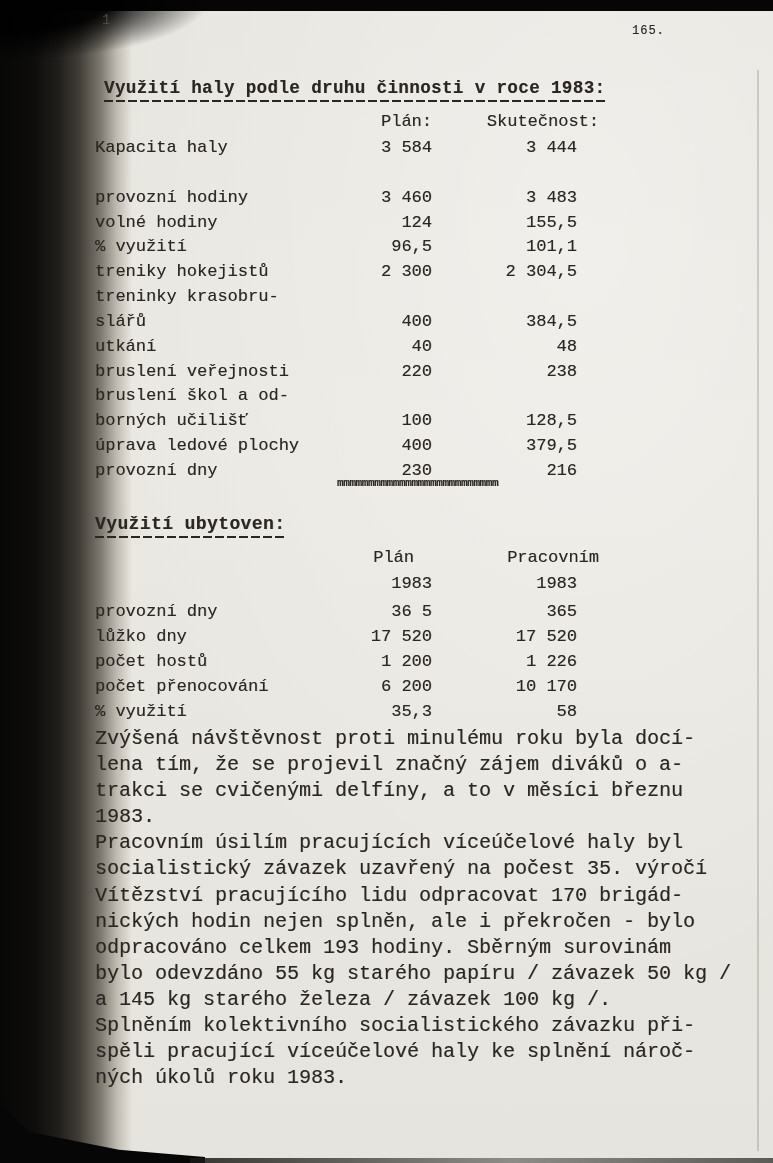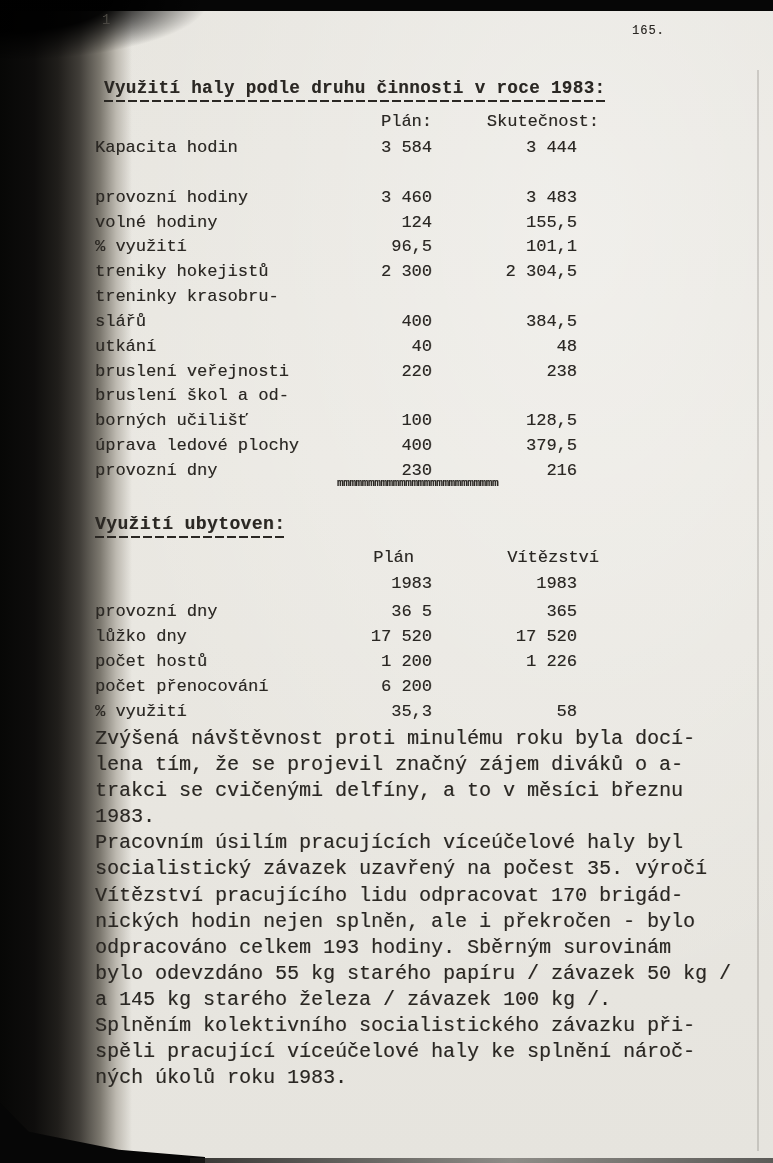--- a/index.html
+++ b/index.html
@@ -78,21 +78,21 @@
 
   <div class="t1-head trow">
     <span class="c-label"></span>
     <span class="c-plan">Plán:</span>
     <span class="c-actual hdr-shift-r">Skutečnost:</span>
   </div>
 
   <div class="t1-rows">
 
       <div class="trow">
-        <span class="c-label">Kapacita hodin</span>
+        <span class="c-label">Kapacita haly</span>
         <span class="c-plan">3 584</span>
         <span class="c-actual">3 444</span>
       </div>
 
       <div class="trow">
         <span class="c-plan"></span>
         <span class="c-actual"></span>
       </div>
 
       <div class="trow">
@@ -171,21 +171,21 @@
 
   <div class="separator">mmmmmmmmmmmmmmmmmmmmmmmmmm</div>
 
   <div class="h2">
     <span class="u-dash">Využití ubytoven:</span>
   </div>
 
   <div class="t2-head1 trow">
     <span class="c-label"></span>
     <span class="c-plan hdr-shift-l">Plán</span>
-    <span class="c-actual hdr-shift-r">Vítězství</span>
+    <span class="c-actual hdr-shift-r">Pracovním</span>
   </div>
   <div class="t2-head2 trow">
     <span class="c-label"></span>
     <span class="c-plan">1983</span>
     <span class="c-actual">1983</span>
   </div>
 
   <div class="t2-rows">
 
       <div class="trow">
@@ -202,20 +202,21 @@
 
       <div class="trow">
         <span class="c-label">počet hostů</span>
         <span class="c-plan">1 200</span>
         <span class="c-actual">1 226</span>
       </div>
 
       <div class="trow">
         <span class="c-label">počet přenocování</span>
         <span class="c-plan">6 200</span>
+        <span class="c-actual">10 170</span>
       </div>
 
       <div class="trow">
         <span class="c-label">% využití</span>
         <span class="c-plan">35,3</span>
         <span class="c-actual">58</span>
       </div>
 
   </div>
 

